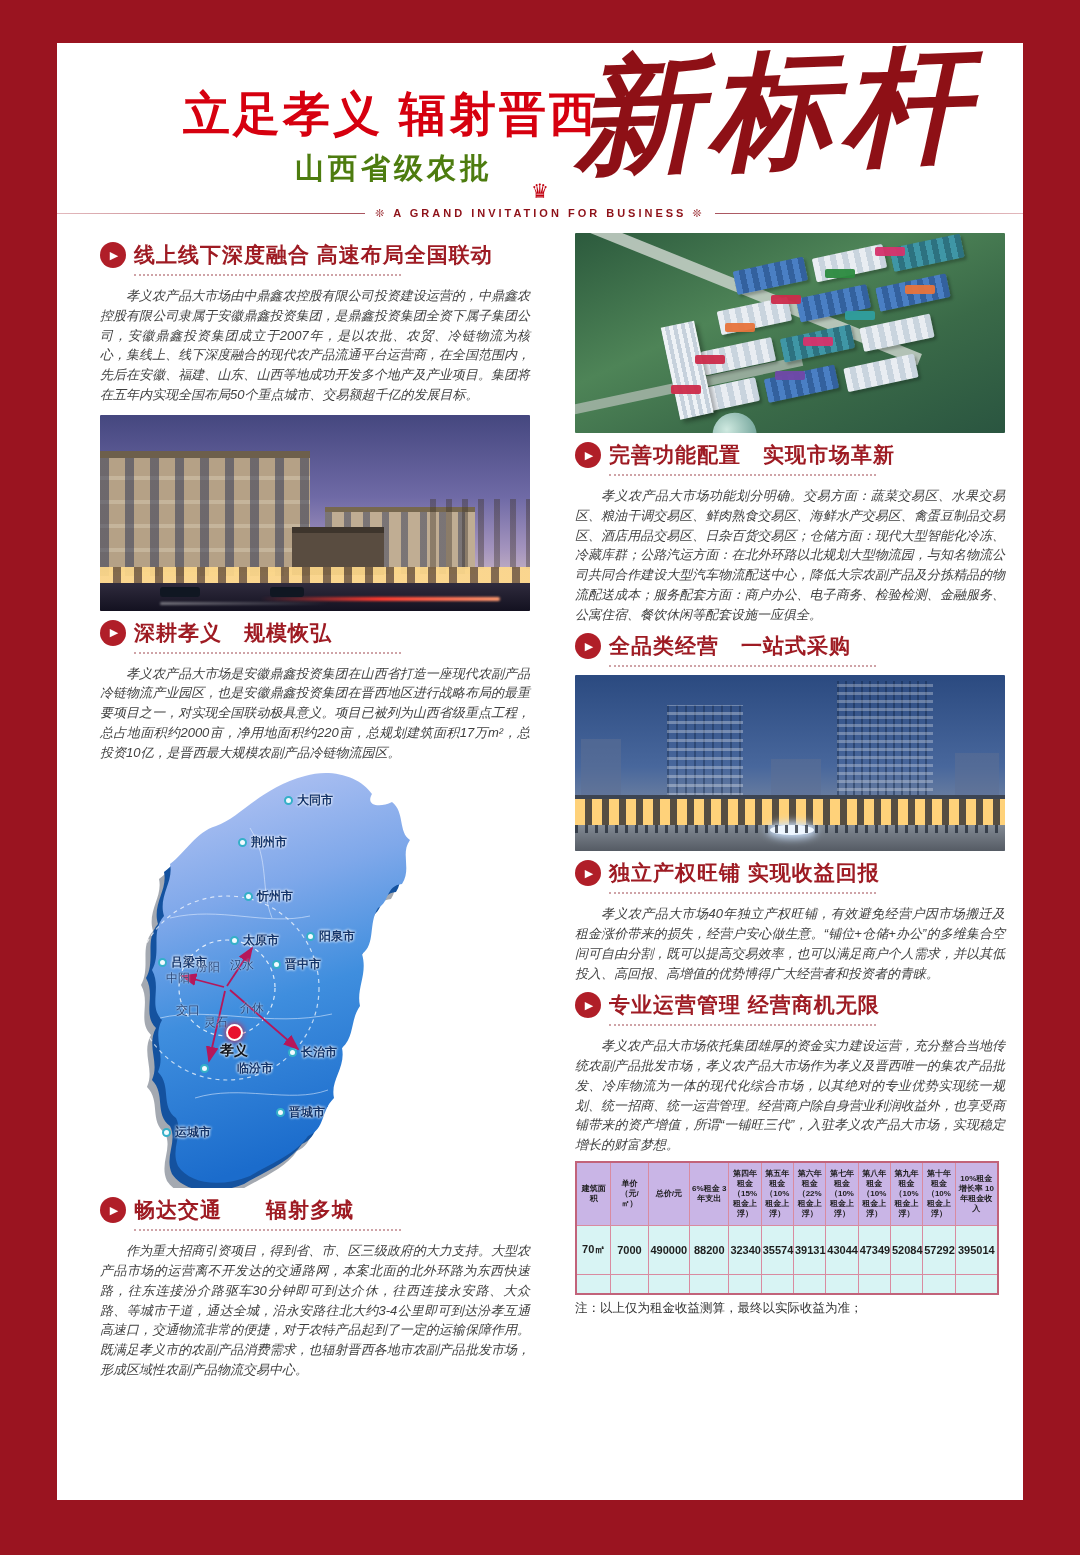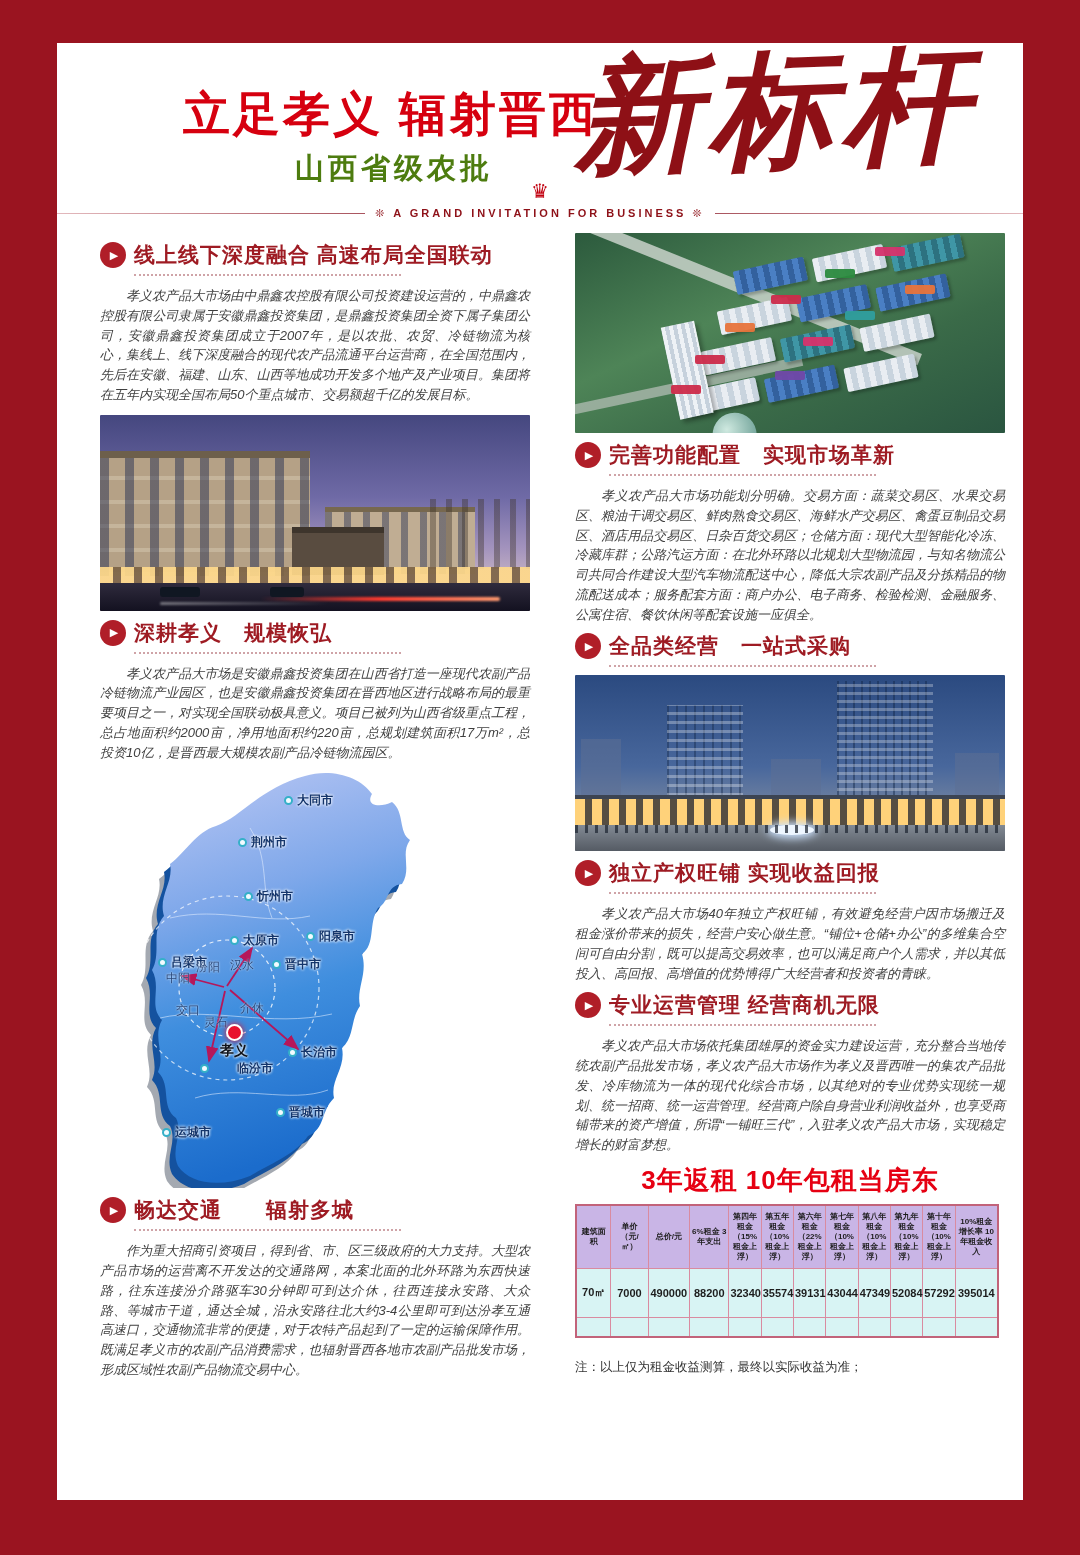--- a/index.html
+++ b/index.html
@@ -119,21 +119,21 @@
   }
   table.rent th{
     background:#c9b5e6;color:#1d1d1d;font-size:8px;line-height:1.25;font-weight:bold;
     border:1px solid #d98ba0;padding:2px 1px;height:58px;vertical-align:middle;
   }
   table.rent td{
     background:#d8f4f4;color:#1d1d1d;font-size:11px;font-weight:bold;
     border:1px solid #d98ba0;text-align:center;height:46px;
   }
   table.rent tr.empty td{height:16px;}
-  .note{margin-top:21px;font-size:12.5px;color:#333;}
+  .note{margin-top:5px;font-size:12.5px;color:#333;}
 </style>
 </head>
 <body>
 
 <div class="page">
 
   <div class="hdr">
     <div class="title-main">立足孝义 辐射晋西</div>
     <div class="title-sub">山西省级农批</div>
     <div class="callig">新标杆</div>
@@ -348,21 +348,20 @@
 
       <div class="sec">
         <div class="sec-head">
           <span class="sec-icon">▶</span>
           <h2 class="sec-title">专业运营管理  经营商机无限</h2>
         </div>
         <div class="dotline"></div>
         <p class="sec-body">孝义农产品大市场依托集团雄厚的资金实力建设运营，充分整合当地传统农副产品批发市场，孝义农产品大市场作为孝义及晋西唯一的集农产品批发、冷库物流为一体的现代化综合市场，以其绝对的专业优势实现统一规划、统一招商、统一运营管理。经营商户除自身营业利润收益外，也享受商铺带来的资产增值，所谓“一铺旺三代”，入驻孝义农产品大市场，实现稳定增长的财富梦想。</p>
       </div>
 
-      <div class="offer-h">3年返租 10年包租当房东</div>
 
       <table class="rent">
         <colgroup>
           <col style="width:8%">
             <col style="width:8.5%">
             <col style="width:9.5%">
             <col style="width:9%">
           <col style="width:7.4%">
             <col style="width:7.4%">
             <col style="width:7.4%">

